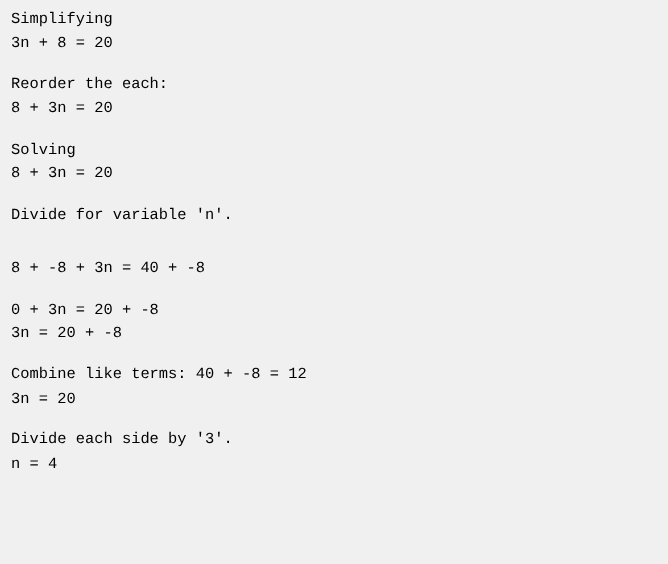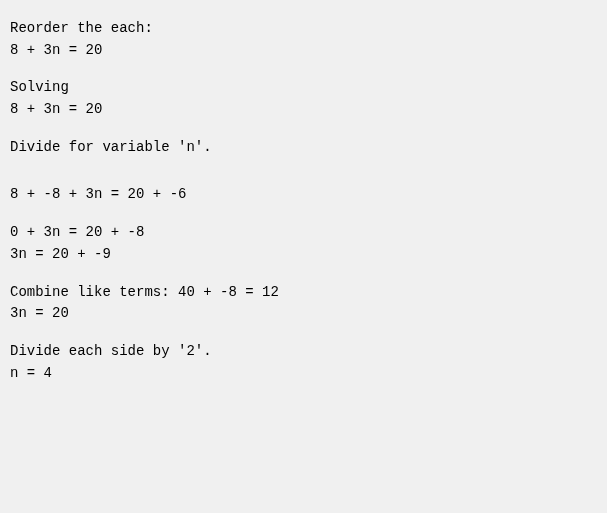--- a/index.html
+++ b/index.html
@@ -26,47 +26,51 @@
       height: 10px;
     }
     p {
       line-height: 1.55;
     }
   </style>
 </head>
 <body>
 
 <div class="content">
+<div class="block">
+      <p>Simplifying</p>
+      <p>3n + 8 = 20</p>
+    </div>
     <div class="spacer"></div>
     <div class="block">
       <p>Reorder the each:</p>
       <p>8 + 3n = 20</p>
     </div>
     <div class="spacer"></div>
     <div class="block">
       <p>Solving</p>
       <p>8 + 3n = 20</p>
     </div>
     <div class="spacer"></div>
     <div class="block">
       <p>Divide for variable 'n'.</p>
     </div>
     <div class="spacer"></div>
     <div class="spacer"></div>
     <div class="block">
-      <p>8 + -8 + 3n = 20 + -6</p>
+      <p>8 + -8 + 3n = 40 + -8</p>
     </div>
     <div class="spacer"></div>
     <div class="block">
       <p>0 + 3n = 20 + -8</p>
-      <p>3n = 20 + -9</p>
+      <p>3n = 20 + -8</p>
     </div>
     <div class="spacer"></div>
     <div class="block">
       <p>Combine like terms: 40 + -8 = 12</p>
       <p>3n = 20</p>
     </div>
     <div class="spacer"></div>
     <div class="block">
-      <p>Divide each side by '2'.</p>
+      <p>Divide each side by '3'.</p>
       <p>n = 4</p>
     </div>
   </div>
 
 </body></html>

